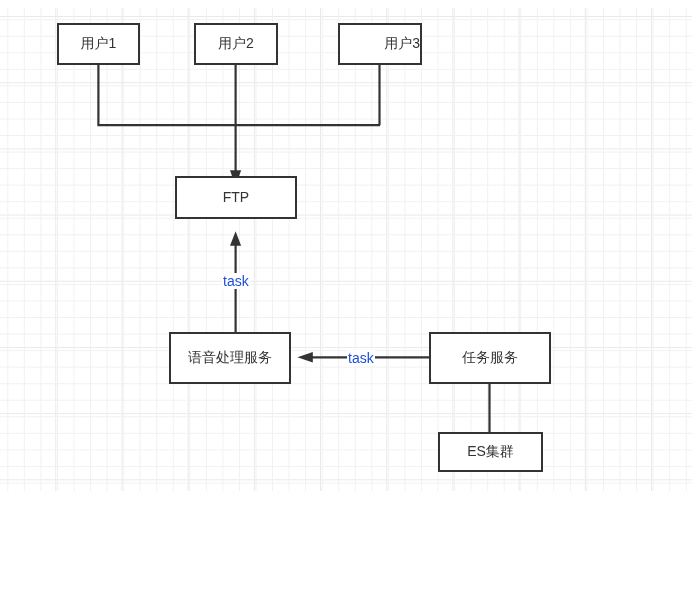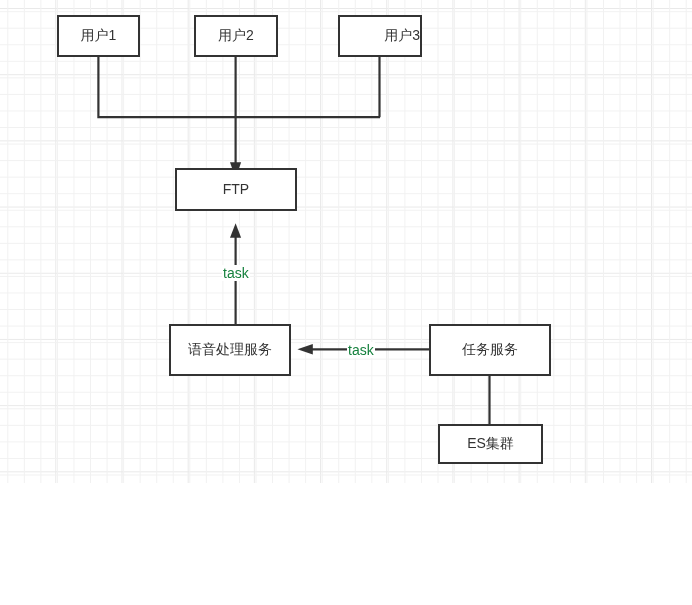--- a/index.html
+++ b/index.html
@@ -14,20 +14,21 @@
     overflow: hidden;
     background-color: #ffffff;
     background-image:
       linear-gradient(to right, #f1f1f1 1px, transparent 1px),
       linear-gradient(to bottom, #f1f1f1 1px, transparent 1px),
       linear-gradient(to right, #e9e9e9 1px, transparent 1px),
       linear-gradient(to bottom, #e9e9e9 1px, transparent 1px);
     background-size: 16.55px 16.55px, 16.55px 16.55px, 66.2px 66.2px, 66.2px 66.2px;
     background-position: 7.3px 11.2px, 7.3px 11.2px, -10.9px 8px, -10.9px 8px;
     font-family: "Liberation Sans", sans-serif;
+    margin-top: 8px;
   }
   .svg-layer {
     position: absolute;
     left: 0;
     top: 0;
     width: 692px;
     height: 605px;
   }
   .node {
     position: absolute;
@@ -43,21 +44,21 @@
   }
   
   [data-name="node-ftp"] [data-name="node-label"] {
     position: relative;
     top: -1px;
   }
   .edge-label {
     position: absolute;
     background: #ffffff;
     font-size: 14px;
-    color: #15803d;
+    color: #1d4ed8;
     white-space: nowrap;
     line-height: 1;
     padding: 1px;
   }
   .watermark {
     position: absolute;
     font-size: 18px;
     color: #ededed;
     white-space: nowrap;
   }

